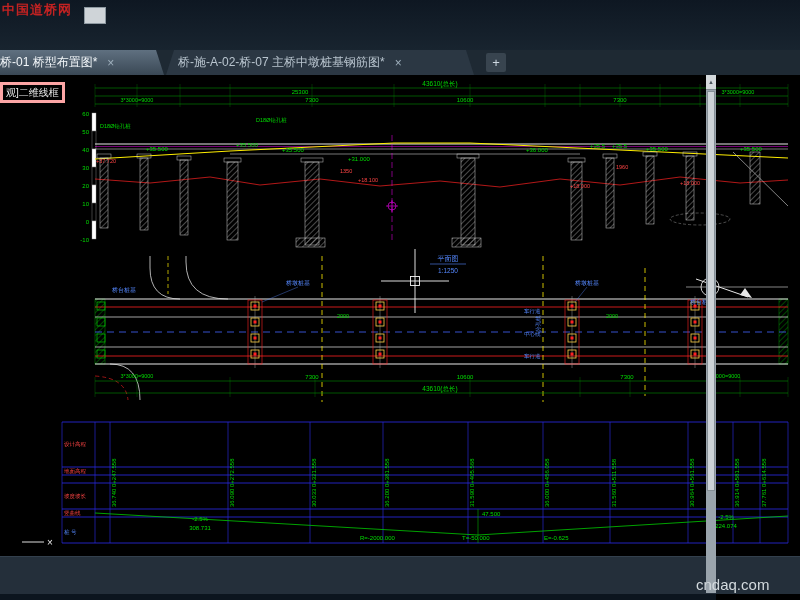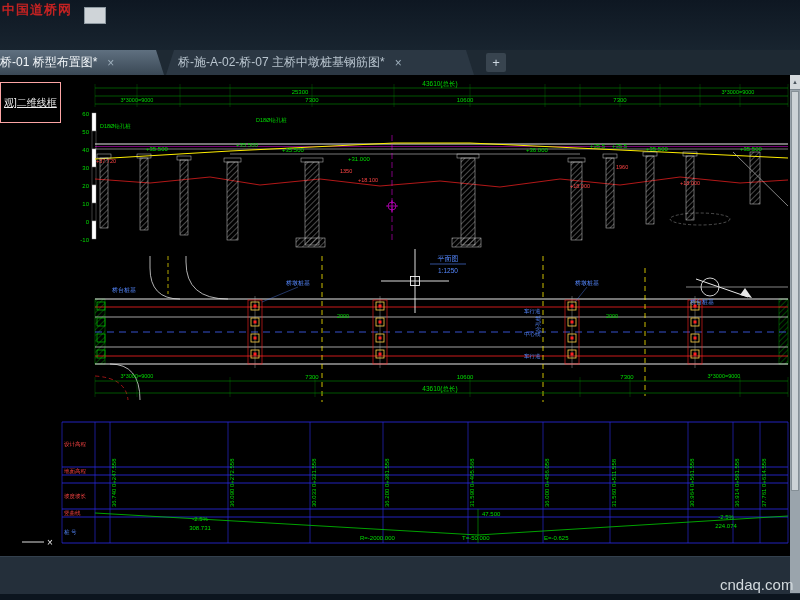--- a/index.html
+++ b/index.html
@@ -1,55 +1,55 @@
 <!DOCTYPE html>
 <html><head>
 <meta charset="utf-8">
 <style>
   html,body{margin:0;padding:0;background:#000;}
   body{width:800px;height:600px;overflow:hidden;font-family:"Liberation Sans",sans-serif;}
-  .app{position:relative;width:800px;height:600px;background:#0c151e;}
+  .app{position:relative;width:716px;height:600px;background:#0c151e;}
 
   
   .topbar{position:absolute;left:0;top:0;width:800px;height:50px;background:linear-gradient(180deg,#0e1722,#18242f);}
   .wm-top{position:absolute;left:2px;top:1px;color:#c32222;font-size:13px;font-weight:bold;letter-spacing:1px;z-index:9;}
   .qat-box{position:absolute;left:84px;top:7px;width:20px;height:15px;background:#cfd4d8;border:1px solid #8e99a1;}
 
   
   .tabbar{position:absolute;left:0;top:50px;width:800px;height:25px;background:#1e2933;}
   .tab{position:absolute;top:50px;height:25px;box-sizing:border-box;display:flex;align-items:center;padding:0 12px;font-size:12px;white-space:nowrap;overflow:hidden;cursor:pointer;}
   .tab .close{margin-left:10px;color:#9fb0bd;font-size:12px;}
   .tab1{left:-12px;width:176px;background:linear-gradient(180deg,#5f7080,#3a4855);color:#f2f6f9;clip-path:polygon(0 0,calc(100% - 8px) 0,100% 100%,0 100%);z-index:3;}
   .tab2{left:166px;width:308px;background:#2b3743;color:#b9c5cf;clip-path:polygon(8px 0,calc(100% - 8px) 0,100% 100%,0 100%);z-index:2;align-items:center;}
   .newtab{position:absolute;left:486px;top:53px;width:20px;height:19px;background:#38444f;color:#cfd9e2;text-align:center;line-height:19px;font-size:13px;border-radius:2px;cursor:pointer;}
 
   
   .canvas{position:absolute;left:0;top:75px;width:790px;height:481px;background:#000;}
   .canvas svg{position:absolute;left:0;top:0;}
   svg text{font-family:"Liberation Sans",sans-serif;}
-  .vplabel{position:absolute;left:0;top:82px;border:1px solid #fca5a5;color:#ececec;font-size:10px;line-height:13px;padding:13px 3px;background:rgba(0,0,0,.45);z-index:4;cursor:pointer;text-decoration:underline;}
+  .vplabel{position:absolute;left:0;top:82px;border:3px solid #fca5a5;color:#ececec;font-size:10px;line-height:13px;padding:1px 3px;background:rgba(0,0,0,.45);z-index:4;cursor:pointer;}
 
   
   .tg{fill:#00dd00}.tr{fill:#ff4444}.tb{fill:#5588ff}.tw{fill:#e8e8e8}
   .f5{font-size:5.5px}.f6{font-size:6px}.f65{font-size:6.5px}.f7{font-size:7px}
   .mid{text-anchor:middle}.end{text-anchor:end}
   .pier{fill:url(#hw);stroke:#cfcfcf;stroke-width:.5}
   .cap{fill:none;stroke:#c8c8c8;stroke-width:.5}
   .sq{fill:none;stroke:#ffd24a;stroke-width:.8}
   .gsq{fill:none;stroke:#00cc00;stroke-width:.7}
   .dot{fill:#ff2222}
 
   
   .vscroll{position:absolute;right:0;top:75px;width:10px;height:518px;background:#9aa4ac;z-index:5;}
   .vscroll .arr{position:absolute;left:0;top:0;width:10px;height:14px;background:#d4d9dc;border-bottom:1px solid #7d878f;color:#4a545c;font-size:6px;text-align:center;line-height:14px;}
   .vscroll .thumb{position:absolute;left:1px;top:16px;width:8px;height:400px;background:#ccd2d6;border:1px solid #858f96;box-sizing:border-box;}
 
   
   .statusbar{position:absolute;left:0;top:556px;width:800px;height:37px;background:#242f3a;border-top:1px solid #33404d;}
-  .wm-bottom{position:absolute;left:720px;top:576px;color:#d3dade;font-size:15px;z-index:9;}
+  .wm-bottom{position:absolute;left:696px;top:576px;color:#d3dade;font-size:15px;z-index:9;}
 </style>
 </head>
 <body>
 
 <div class="app">
 
   <div class="topbar">
     <div class="qat-box"></div>
   </div>
   <span class="wm-top">中国道桥网</span>

